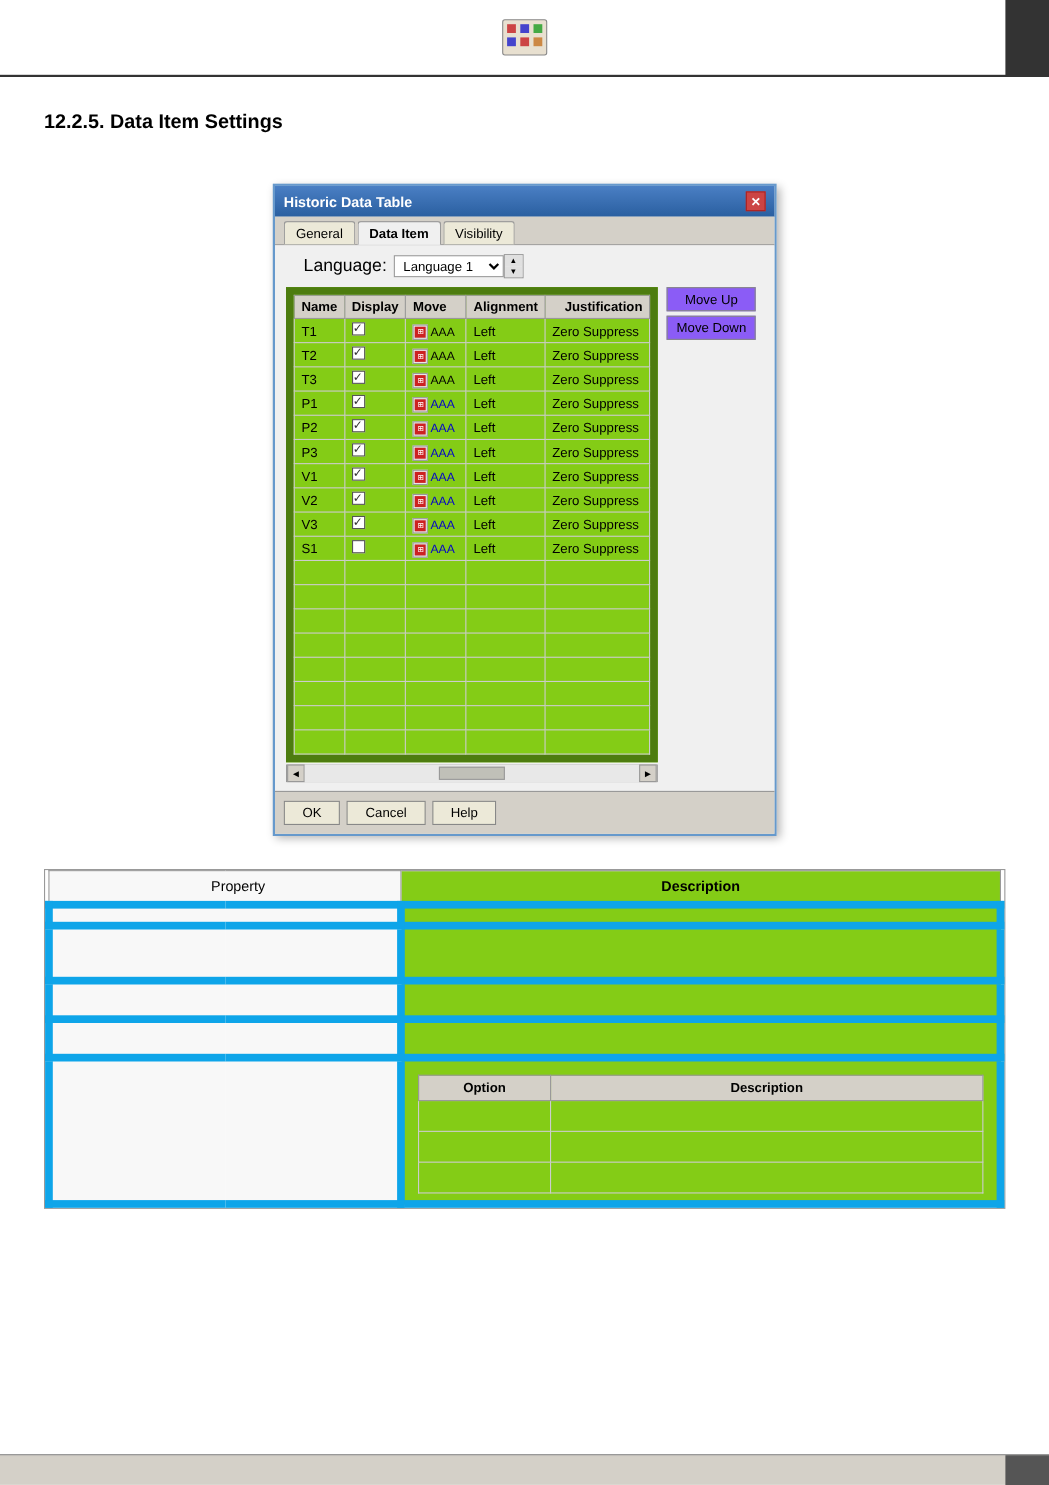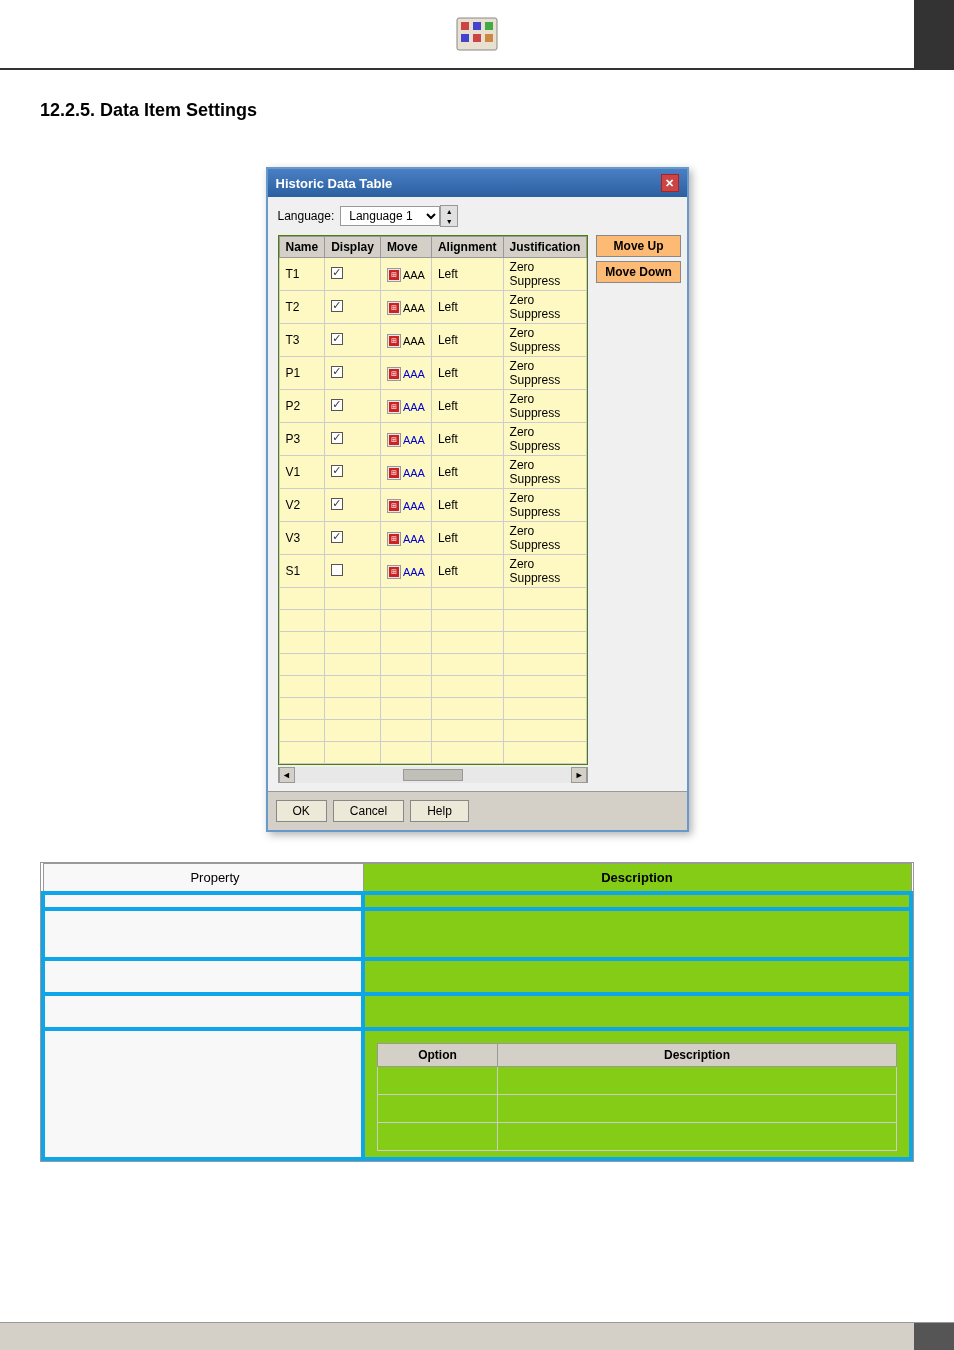--- a/index.html
+++ b/index.html
@@ -49,21 +49,21 @@
     }
 
     
     .dialog-wrapper {
       display: flex;
       justify-content: center;
       margin-bottom: 30px;
     }
     .dialog {
       border: 2px solid #6699cc;
-      width: 423px;
+      width: 458px;
       background: #f0f0f0;
       box-shadow: 3px 3px 8px rgba(0,0,0,0.3);
     }
     .dialog-titlebar {
       background: linear-gradient(to bottom, #4a7fc4, #2a5fa0);
       color: #fff;
       padding: 5px 8px;
       display: flex;
       align-items: center;
       justify-content: space-between;
@@ -109,21 +109,22 @@
       background: #f0f0f0;
       padding: 8px 10px;
     }
     .lang-row {
       display: flex;
       align-items: center;
       margin-bottom: 8px;
       gap: 6px;
     }
     .lang-label {
-      font-size: 12px;
+      font-size: 16px;
+      margin-left: 16px;
     }
     .lang-select {
       display: flex;
       align-items: center;
       gap: 0;
     }
     .lang-select select {
       font-size: 12px;
       padding: 1px 4px;
       border: 1px solid #999;
@@ -148,22 +149,22 @@
       line-height: 1;
     }
 
     
     .data-table-area {
       display: flex;
       gap: 8px;
     }
     .data-table-container {
       flex: 1;
-      border: 1px solid #4d7c0f;
-      background: #fef9c3;
+      border: 7px solid #4d7c0f;
+      background: #84cc16;
     }
     .data-table {
       width: 100%;
       border-collapse: collapse;
       font-size: 12px;
     }
     .data-table th {
       background: #d4d0c8;
       border: 1px solid #999;
       padding: 3px 6px;
@@ -181,28 +182,27 @@
     .data-table .col-align { width: 65px; }
     .data-table .col-just { width: 95px; text-align: right; }
 
     .side-btns {
       display: flex;
       flex-direction: column;
       gap: 4px;
       padding-top: 0;
     }
     .side-btn {
-      background: #fdba74;
+      background: #8b5cf6;
       border: 1px solid #888;
       padding: 3px 8px;
       font-size: 12px;
       cursor: pointer;
       white-space: nowrap;
       min-width: 75px;
-      font-weight: bold;
     }
 
     
     .cb-checked {
       display: inline-block;
       width: 12px;
       height: 12px;
       border: 1px solid #555;
       background: #fff;
       position: relative;
@@ -317,21 +317,21 @@
       font-size: 13px;
     }
     .props-table th {
       background: #d4d0c8;
       border: 1px solid #999;
       padding: 6px 12px;
       text-align: center;
       font-weight: bold;
     }
     .props-table td {
-      border: 4px solid #0ea5e9;
+      border: 7px solid #0ea5e9;
       padding: 6px 12px;
       vertical-align: top;
     }
     .props-table .prop-col {
       width: 160px;
       background: #f8f8f8;
       font-weight: normal;
       padding-left: 36px;
     }
     .props-table .desc-col {
@@ -399,20 +399,25 @@
   <div class="section-title">12.2.5. Data Item Settings</div>
 
   <div class="dialog-wrapper">
     <div class="dialog">
 
       <div class="dialog-titlebar">
         <span>Historic Data Table</span>
         <div class="dialog-close-btn">✕</div>
       </div>
 
+      <div class="dialog-tabs">
+        <div class="dialog-tab">General</div>
+        <div class="dialog-tab active">Data Item</div>
+        <div class="dialog-tab">Visibility</div>
+      </div>
 
       <div class="dialog-body">
 
         <div class="lang-row">
           <span class="lang-label">Language:</span>
           <div class="lang-select">
             <select>
               <option>Language 1</option>
             </select>
             <div class="spin-btns">

